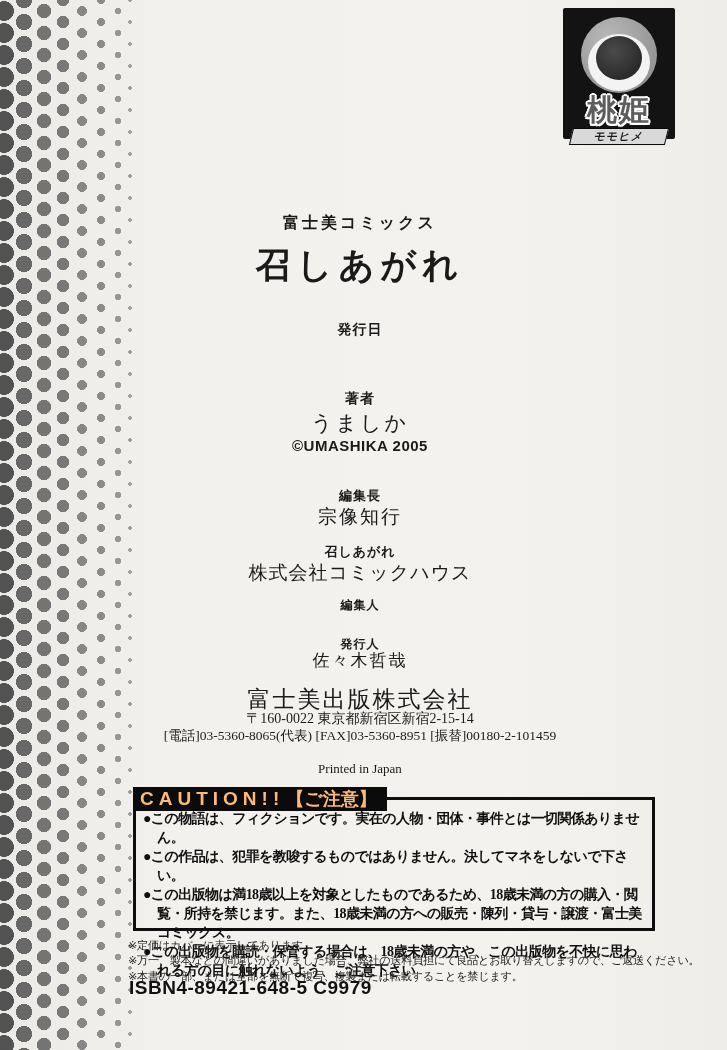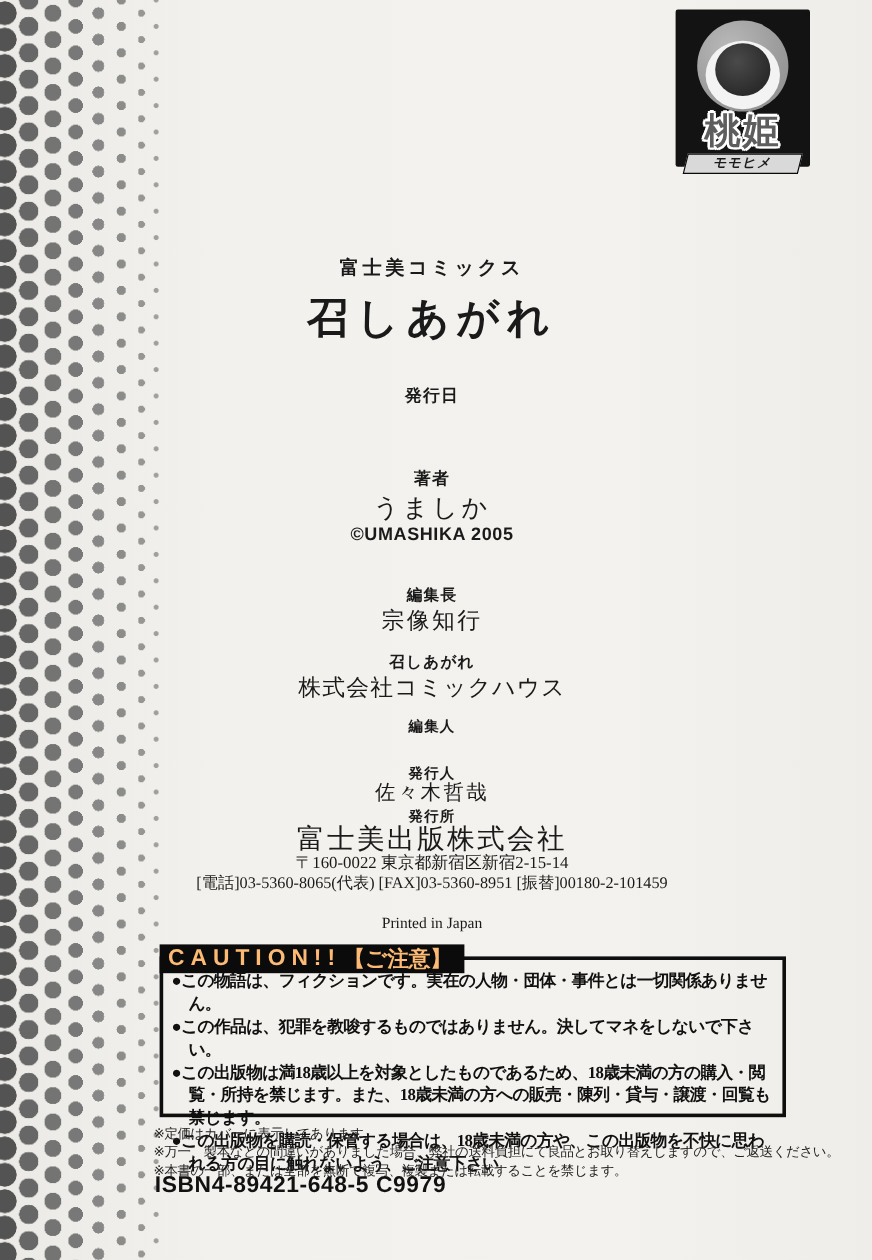--- a/index.html
+++ b/index.html
@@ -145,36 +145,35 @@
   <div class="col mincho v-chief">宗像知行</div>
 
   <div class="col gothic l-prod">召しあがれ</div>
   <div class="col mincho v-prod">株式会社コミックハウス</div>
 
   <div class="col gothic l-editor">編集人</div>
 
   <div class="col gothic l-pubperson">発行人</div>
   <div class="col mincho v-pubperson">佐々木哲哉</div>
 
-  <div class="col gothic l-publisher">発行所</div>
   <div class="col mincho v-publisher">富士美出版株式会社</div>
 
   <div class="col mincho v-address">〒160-0022 東京都新宿区新宿2-15-14</div>
   <div class="col mincho v-contacts">[電話]03-5360-8065(代表) [FAX]03-5360-8951 [振替]00180-2-101459</div>
   <div class="col mincho v-printed">Printed in Japan</div>
 
   <div class="caution">
     <div class="caution-header">
       <span class="en">CAUTION!!</span>
       <span class="ja">【ご注意】</span>
     </div>
     <div class="caution-body">
       <div class="c-item">●この物語は、フィクションです。実在の人物・団体・事件とは一切関係ありません。</div>
       <div class="c-item">●この作品は、犯罪を教唆するものではありません。決してマネをしないで下さい。</div>
-      <div class="c-item">●この出版物は満18歳以上を対象としたものであるため、18歳未満の方の購入・閲覧・所持を禁じます。また、18歳未満の方への販売・陳列・貸与・譲渡・回覧も禁じます。</div>
+      <div class="c-item">●この出版物は満18歳以上を対象としたものであるため、18歳未満の方の購入・閲覧・所持を禁じます。また、18歳未満の方への販売・陳列・貸与・譲渡・富士美コミックス。</div>
       <div class="c-item">●この出版物を購読・保管する場合は、18歳未満の方や、この出版物を不快に思われる方の目に触れないよう、ご注意下さい</div>
     </div>
   </div>
 
   <div class="notes">
     <div>※定価はカバーに表示してあります。</div>
     <div>※万一、製本などの間違いがありました場合、弊社の送料負担にて良品とお取り替えしますので、ご返送ください。</div>
     <div>※本書の一部、または全部を無断で複写、複製または転載することを禁じます。</div>
   </div>
 

